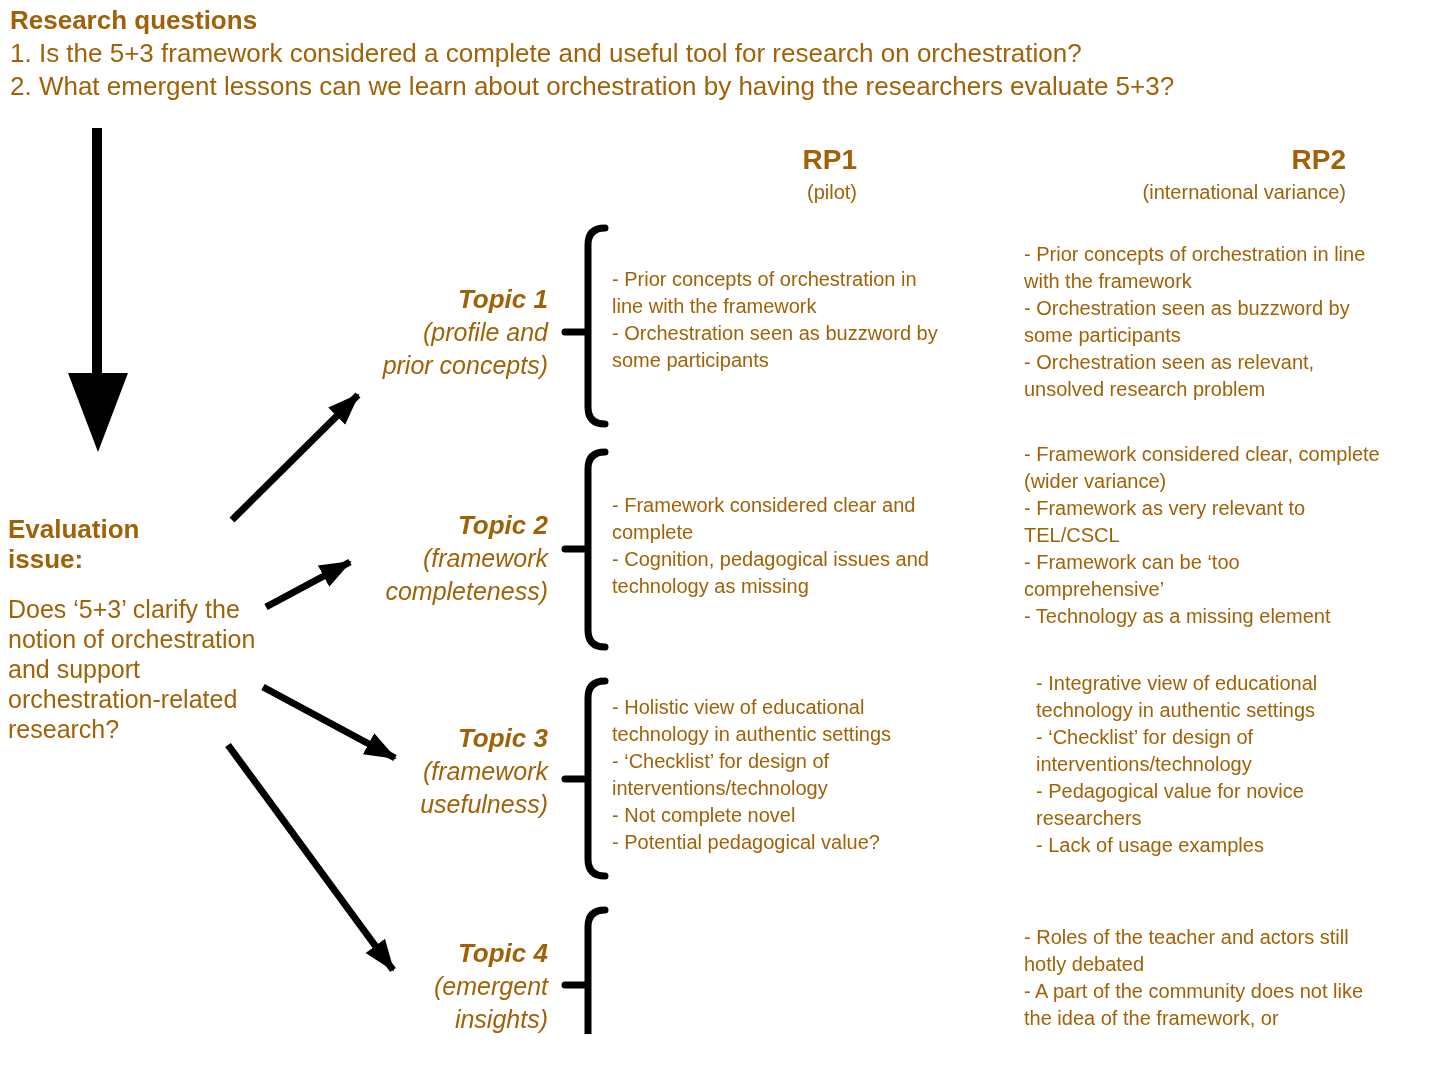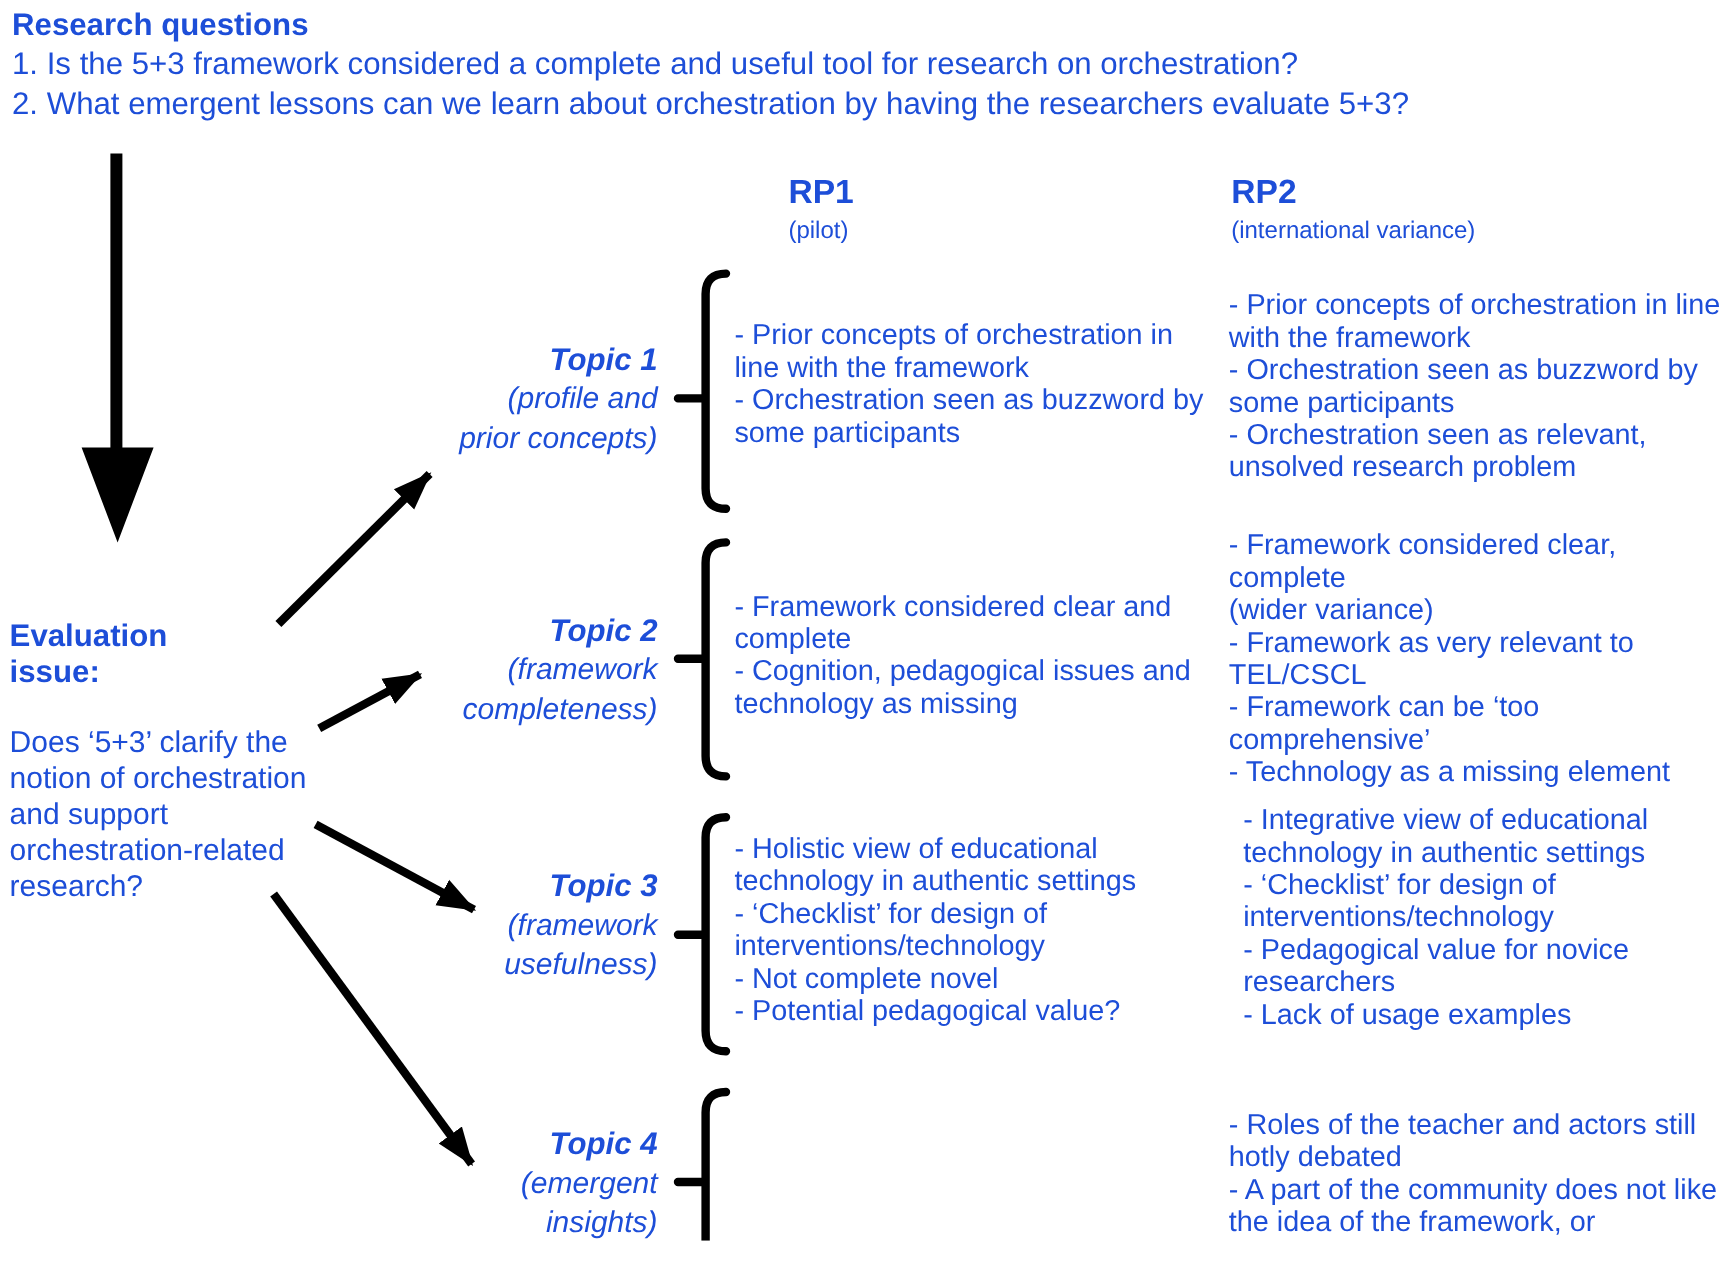--- a/index.html
+++ b/index.html
@@ -1,32 +1,32 @@
 <!DOCTYPE html>
 <html><head>
 <meta charset="utf-8">
 <style>
   html,body{margin:0;padding:0;background:#ffffff;}
   #canvas{
     position:relative;width:1441px;height:1034px;background:#ffffff;
-    font-family:"Liberation Sans","DejaVu Sans",sans-serif;color:#1d4ed8;
+    font-family:"Liberation Sans","DejaVu Sans",sans-serif;color:#a16207;
     overflow:hidden;
   }
   #overlay{position:absolute;left:0;top:0;}
   .top-block{position:absolute;left:10px;top:4px;font-size:26px;line-height:33px;}
   .rq-title{font-weight:bold;}
-  .col-header{position:absolute;text-align:left;font-size:28px;font-weight:bold;line-height:32px;}
+  .col-header{position:absolute;text-align:right;font-size:28px;font-weight:bold;line-height:32px;}
   .col-sub{font-weight:normal;font-size:20px;}
   .eval{position:absolute;left:8px;top:514px;width:300px;}
   .eval-heading{font-weight:bold;font-size:26px;line-height:30px;white-space:pre-line;}
-  .eval-question{font-size:25px;line-height:30px;white-space:pre-line;margin-top:30px;}
+  .eval-question{font-size:25px;line-height:30px;white-space:pre-line;margin-top:20px;}
   .topic{position:absolute;text-align:right;font-size:25px;line-height:33px;font-style:italic;}
   .topic-name{font-weight:bold;font-size:26px;}
   .topic-qualifier{white-space:pre-line;}
-  .bullets{position:absolute;font-size:24px;line-height:27px;}
+  .bullets{position:absolute;font-size:20px;line-height:27px;}
   .bullet{white-space:pre-line;}
 </style>
 </head>
 <body>
 
 <div id="canvas">
 
   <svg id="overlay" width="1441" height="1066" viewBox="0 0 1441 1066">
     <defs>
       <marker id="ah" markerUnits="userSpaceOnUse" markerWidth="36" markerHeight="28" refX="30" refY="14" orient="auto">

